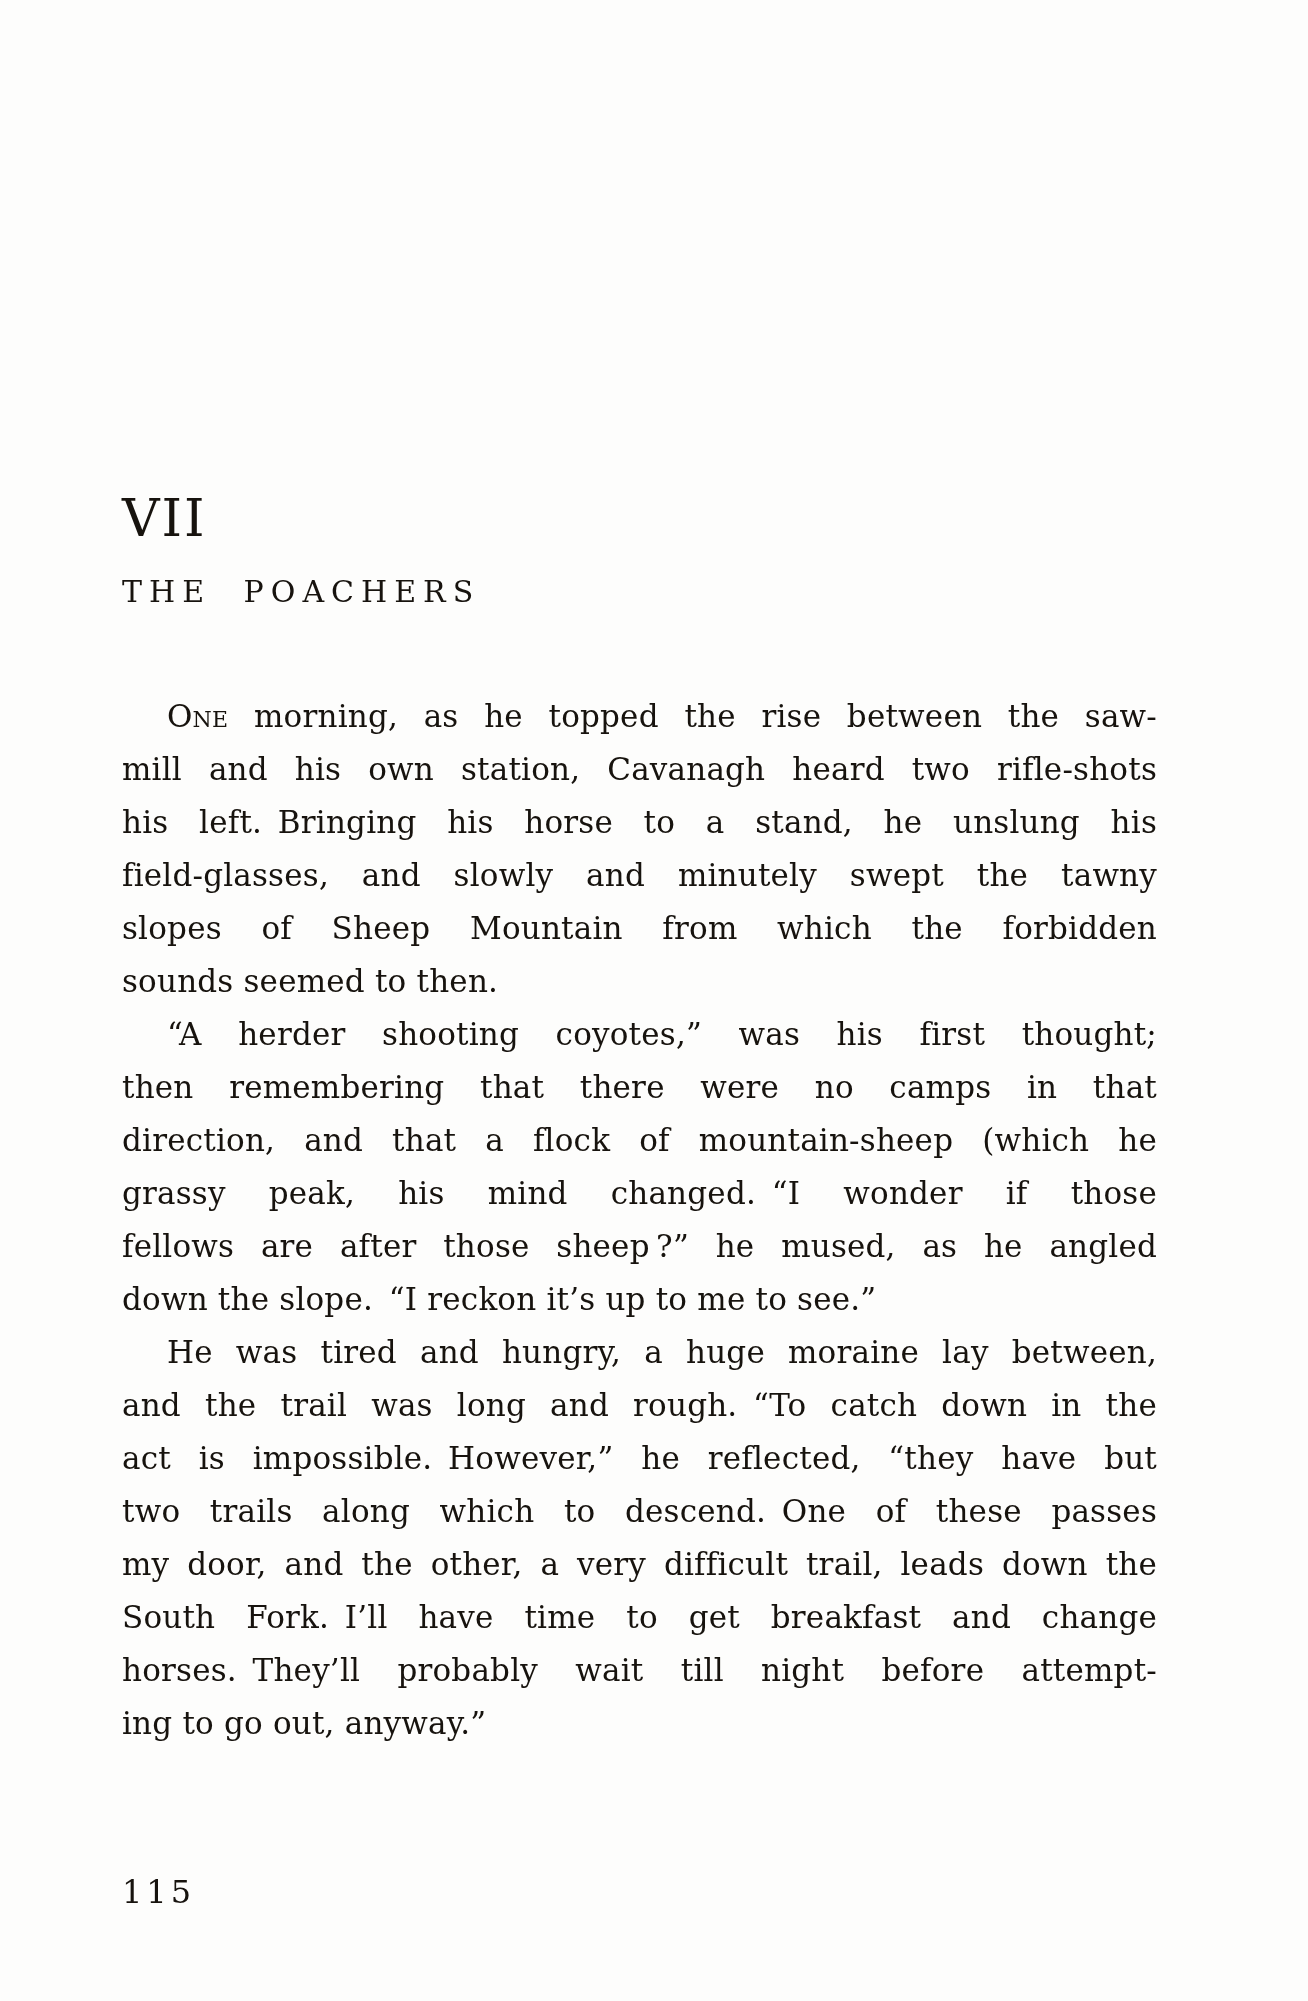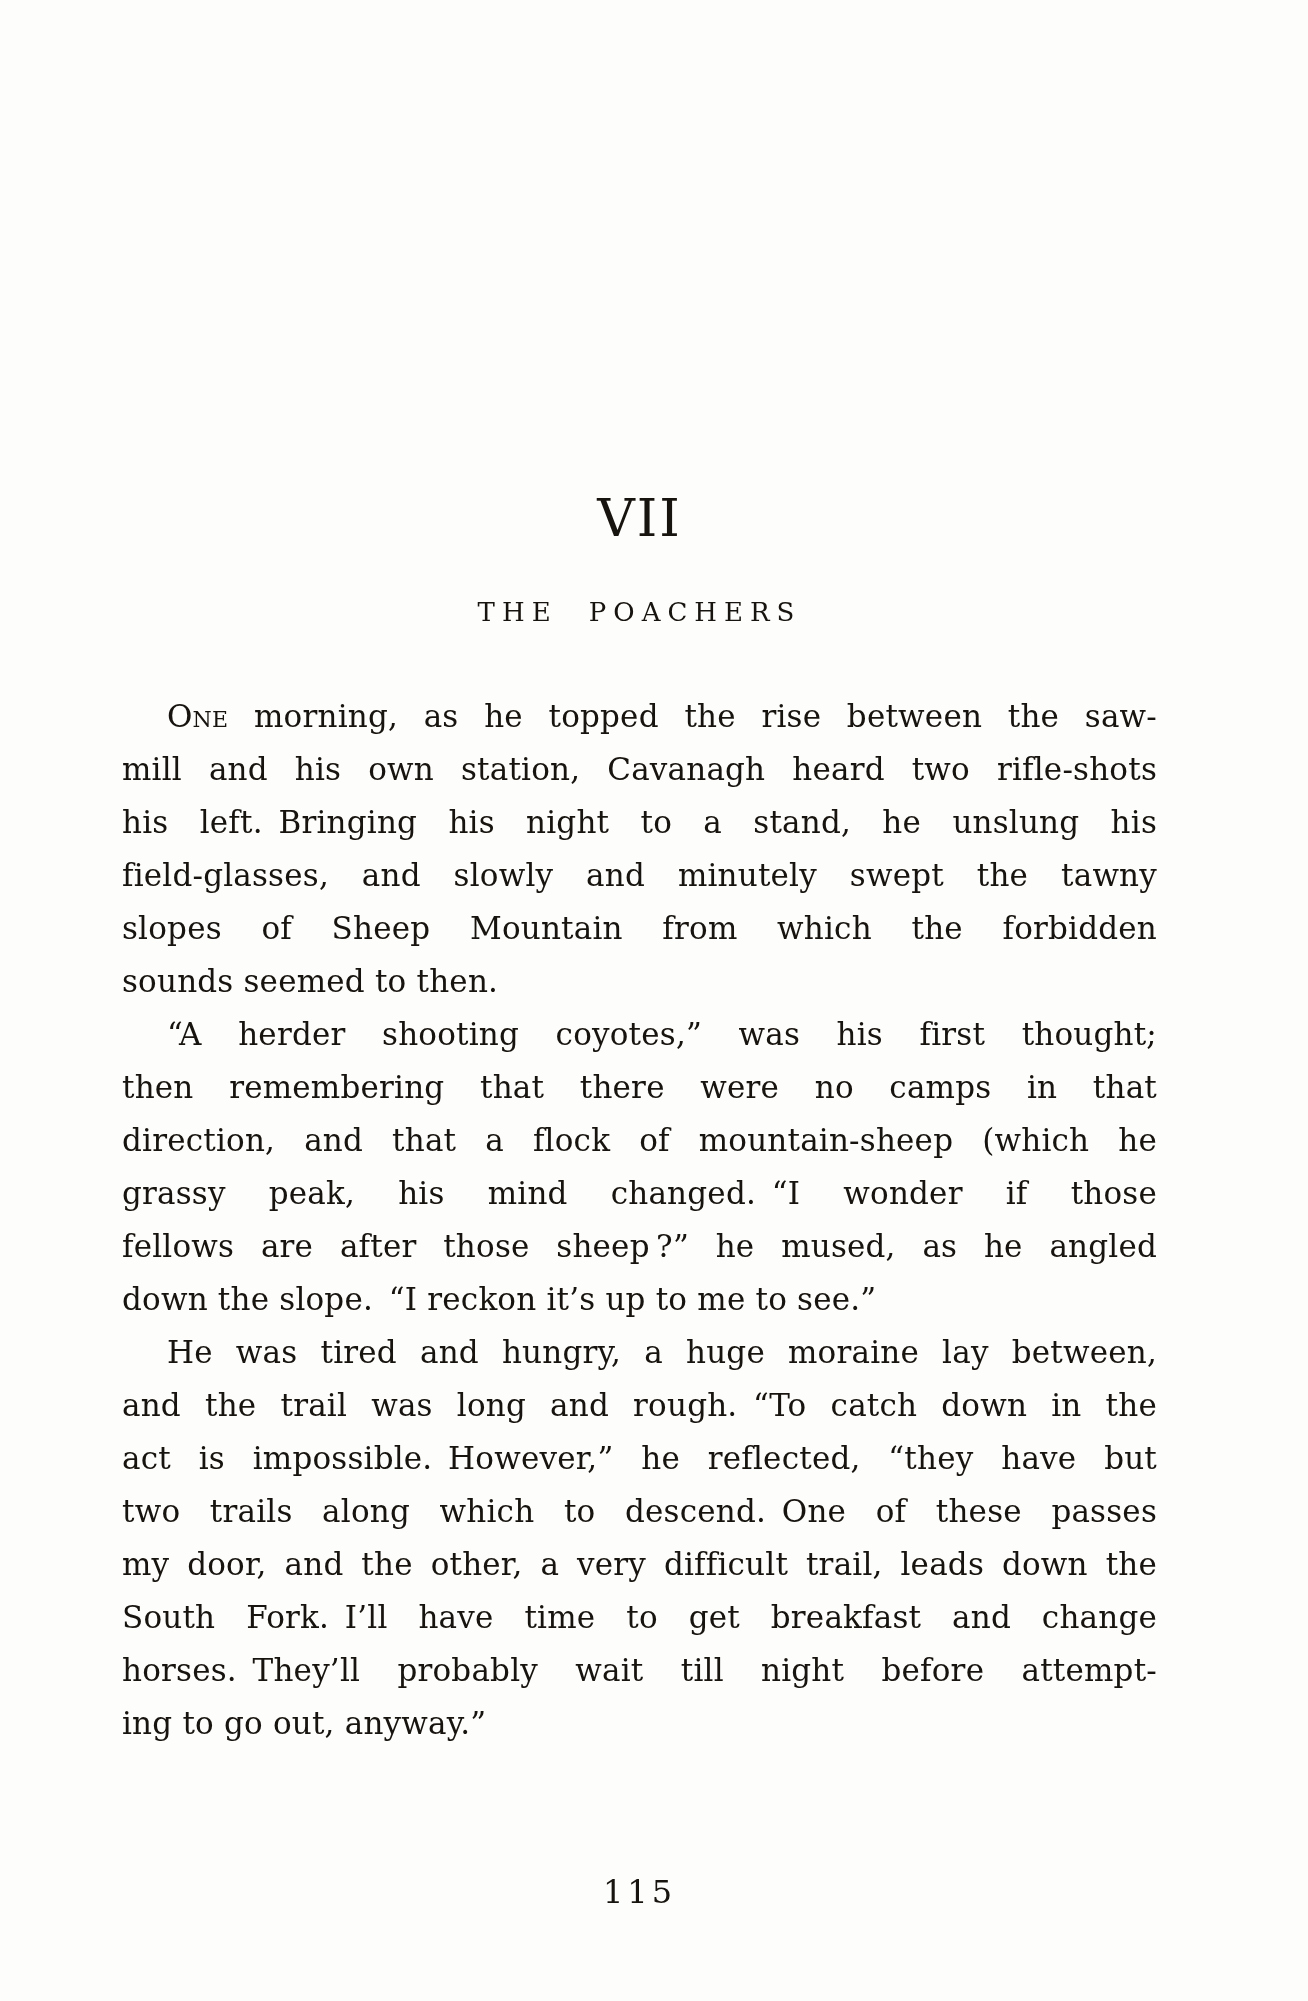--- a/index.html
+++ b/index.html
@@ -9,33 +9,33 @@
     height: 2001px;
     background: #fdfdfc;
     font-family: "DejaVu Serif", serif;
     color: #17130e;
     overflow: hidden;
   }
   .centered-block {
     position: absolute;
     left: 122px;
     width: 1035px;
-    text-align: center;
+    text-align: left;
   }
   .chapter-number {
     top: 492px;
     font-size: 52px;
     font-weight: normal;
     letter-spacing: 2px;
     line-height: 1;
     margin: 0;
   }
   .chapter-title {
-    top: 597px;
-    font-size: 26px;
+    top: 574px;
+    font-size: 30px;
     font-weight: normal;
     letter-spacing: 7px;
     word-spacing: 16px;
     line-height: 1.2;
     margin: 0;
   }
   .body-text {
     position: absolute;
     left: 122px;
     top: 690px;
@@ -73,21 +73,21 @@
 
   <h1 class="centered-block chapter-number">VII</h1>
 
   <h2 class="centered-block chapter-title">THE POACHERS</h2>
 
   <div class="body-text">
 
     <div>
       <div class="line para-start"><span class="lead-smallcaps">One</span> <span>morning, as he topped the rise between the saw-</span></div>
       <div class="line">mill and his own station, Cavanagh heard two rifle-shots</div>
-      <div class="line">his left. Bringing his night to a stand, he unslung his</div>
+      <div class="line">his left. Bringing his horse to a stand, he unslung his</div>
       <div class="line">field-glasses, and slowly and minutely swept the tawny</div>
       <div class="line">slopes of Sheep Mountain from which the forbidden</div>
       <div class="line para-end">sounds seemed to then.</div>
     </div>
 
     <div>
       <div class="line para-start">“A herder shooting coyotes,” was his first thought;</div>
       <div class="line">then remembering that there were no camps in that</div>
       <div class="line">direction, and that a flock of mountain-sheep (which he</div>
       <div class="line">grassy peak, his mind changed. “I wonder if those</div>

